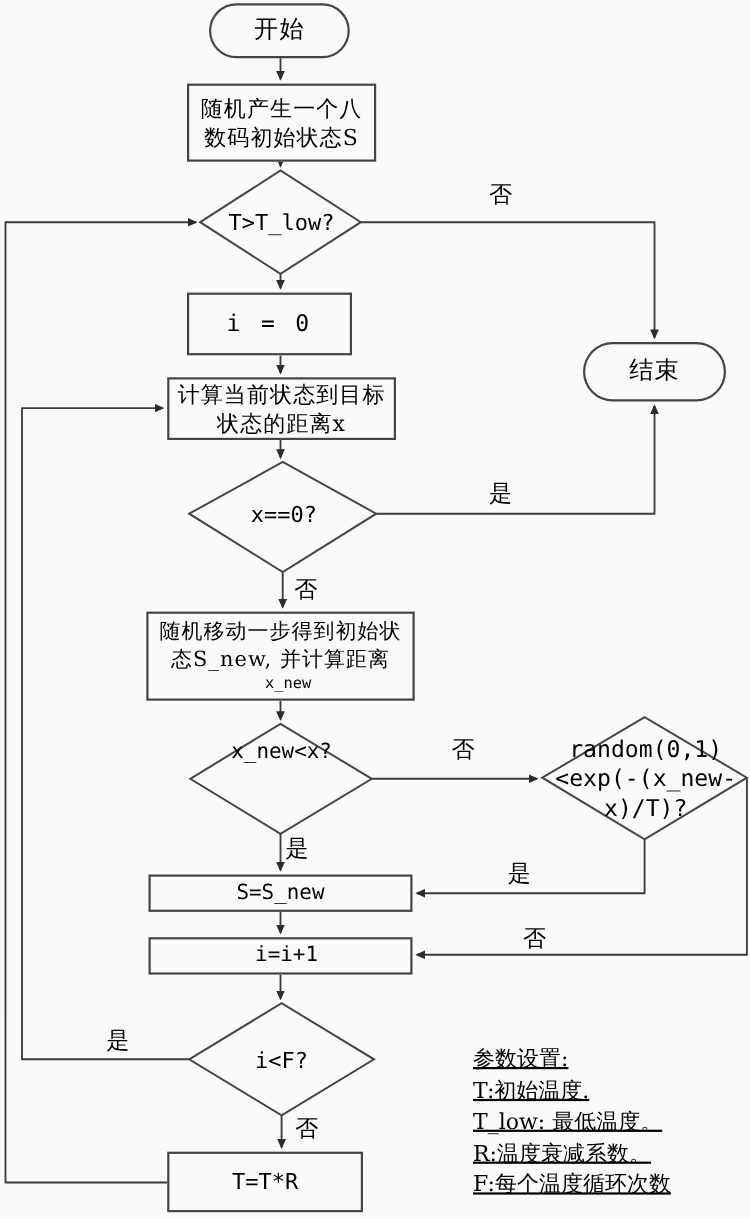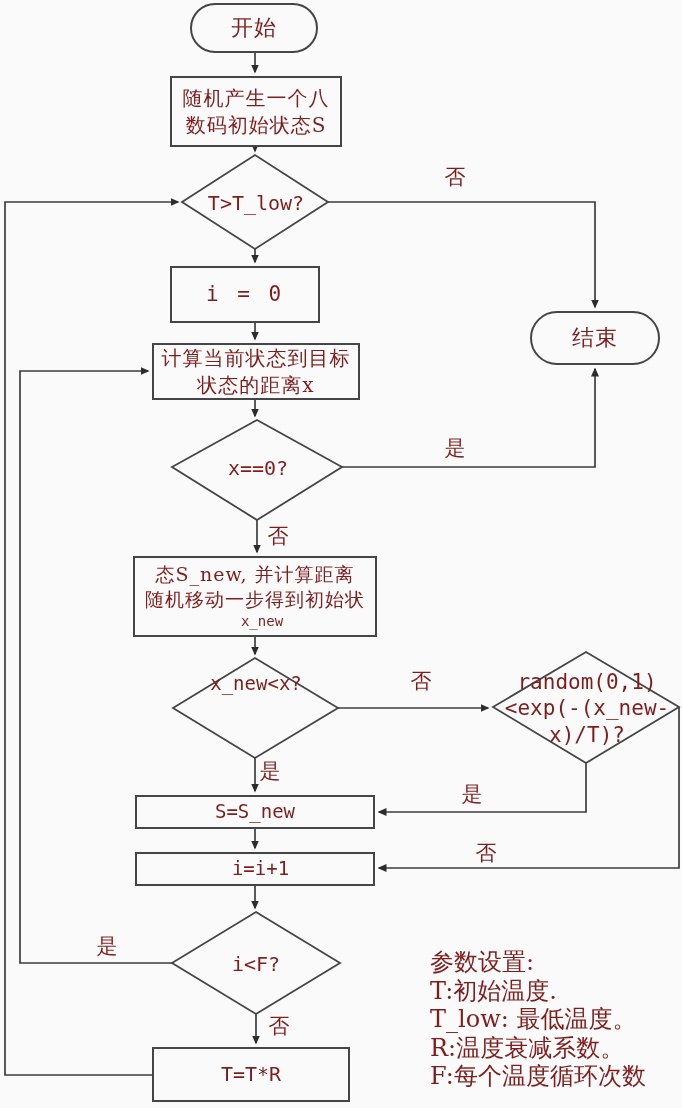--- a/index.html
+++ b/index.html
@@ -1,20 +1,20 @@
 <!DOCTYPE html>
 <html><head>
 <meta charset="utf-8">
 <style>
   html,body { margin:0; padding:0; background:#ffffff; }
   .stage {
     position:relative; width:682px; height:1108px;
     background:#fbfafb; overflow:hidden;
     font-family:"DejaVu Serif","Liberation Serif",serif;
-    color:#7f1d1d;
+    color:#000000;
   }
   .stage svg { position:absolute; left:0; top:0; }
   .node {
     position:absolute; box-sizing:border-box;
     display:flex; flex-direction:column; align-items:center; justify-content:center;
     text-align:center; line-height:1.33; background:#fbfafb;
   }
   .rect { border:2px solid #454545; }
   .oval { border:2px solid #454545; border-radius:27px; }
   .dlabel {
@@ -23,21 +23,21 @@
     text-align:right; line-height:1.25; white-space:nowrap;
   }
   .elabel {
     position:absolute; transform:translate(-50%,-50%);
     font-size:21px; white-space:nowrap;
   }
   .cn { font-size:20px; letter-spacing:1px; }
   .mono { font-family:"DejaVu Sans Mono","Liberation Mono",monospace; }
   .params {
     position:absolute; left:430px; top:948px; width:252px;
-    font-size:24px; line-height:28.5px; text-align:left; white-space:nowrap;
+    font-size:20px; line-height:28.5px; text-align:left; white-space:nowrap;text-decoration:underline;
   }
   .params div { display:block; }
 </style>
 </head>
 <body>
 
 <div class="stage">
 
   <svg width="682" height="1108" viewBox="0 0 682 1108">
     <defs>
@@ -90,34 +90,34 @@
   <div class="node rect" style="left:170px; top:266px; width:150px; height:57px;">
     <span class="mono" style="font-size:21px; letter-spacing:3px;">i = 0</span>
   </div>
 
   <div class="node rect" style="left:152px; top:343px; width:208px; height:57px;">
     <span class="cn">计算当前状态到目标</span>
     <span class="cn">状态的距离x</span>
   </div>
 
   <div class="node rect" style="left:133px; top:556px; width:244px; height:81px;">
+    <span class="cn" style="font-size:19px;">随机移动一步得到初始状</span>
     <span class="cn" style="font-size:19px;">态S_new, 并计算距离</span>
-    <span class="cn" style="font-size:19px;">随机移动一步得到初始状</span>
     <span class="mono" style="font-size:14px;margin-left:14px;">x_new</span>
   </div>
 
   <div class="node rect" style="left:135px; top:795px; width:240px; height:34px;">
     <span class="mono" style="font-size:19px;">S=S_new</span>
   </div>
 
   <div class="node rect" style="left:135px; top:852px; width:240px; height:34px;padding-left:11px;">
     <span class="mono" style="font-size:19px;">i=i+1</span>
   </div>
 
-  <div class="node rect" style="left:152px; top:1047px; width:198px; height:55px;">
+  <div class="node rect" style="left:152px; top:1047px; width:178px; height:55px;">
     <span class="mono" style="font-size:20px;">T=T*R</span>
   </div>
 
   <div class="node oval" style="left:530px; top:311px; width:130px; height:54px;">
     <span class="cn" style="font-size:22px;">结束</span>
   </div>
 
   <div class="dlabel mono" style="left:256px; top:203px; font-size:20px;">T&gt;T_low?</div>
   <div class="dlabel mono" style="left:258px; top:468px; font-size:20px;">x==0?</div>
   <div class="dlabel mono" style="left:256px; top:684px; font-size:19px;">x_new&lt;x?</div>

